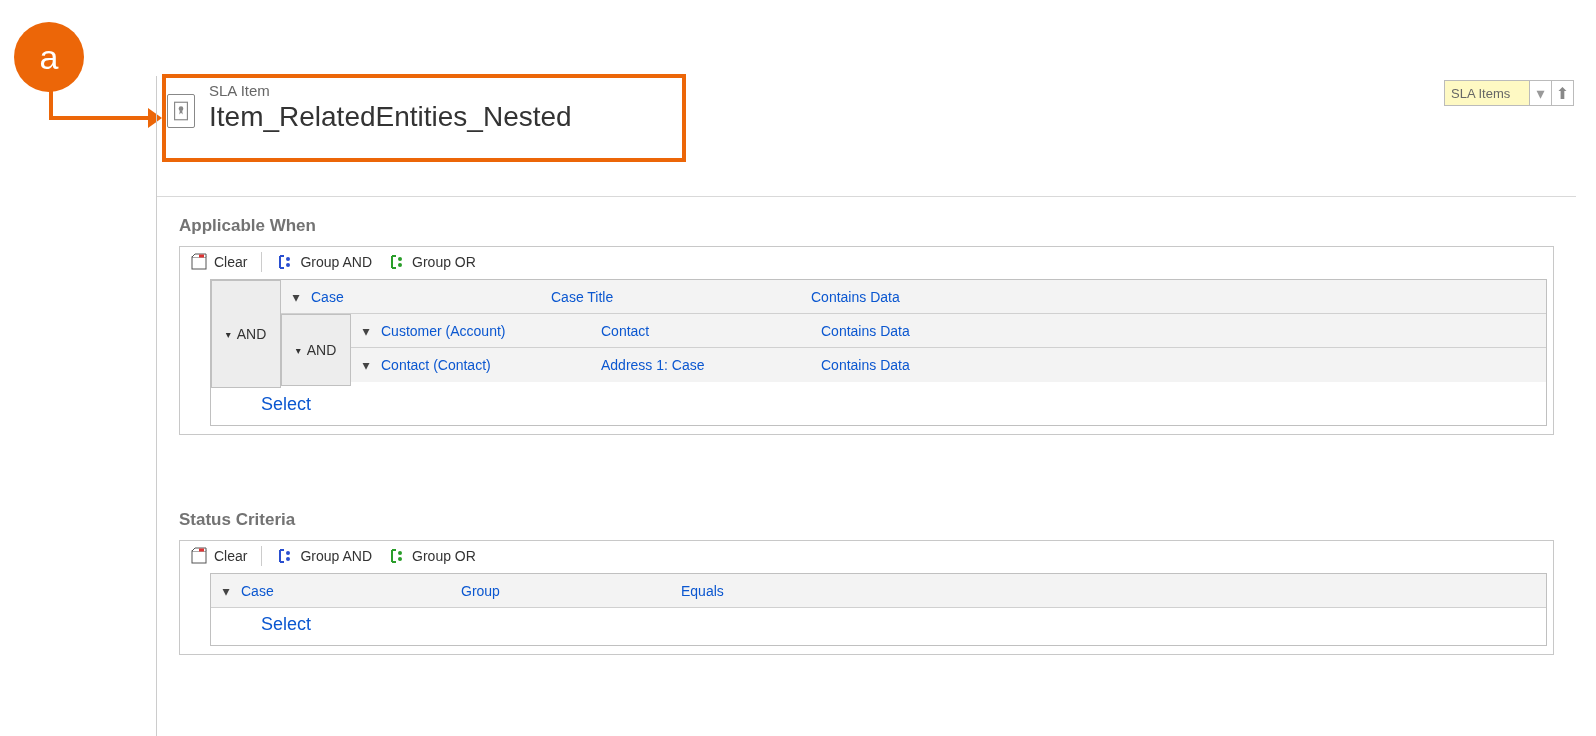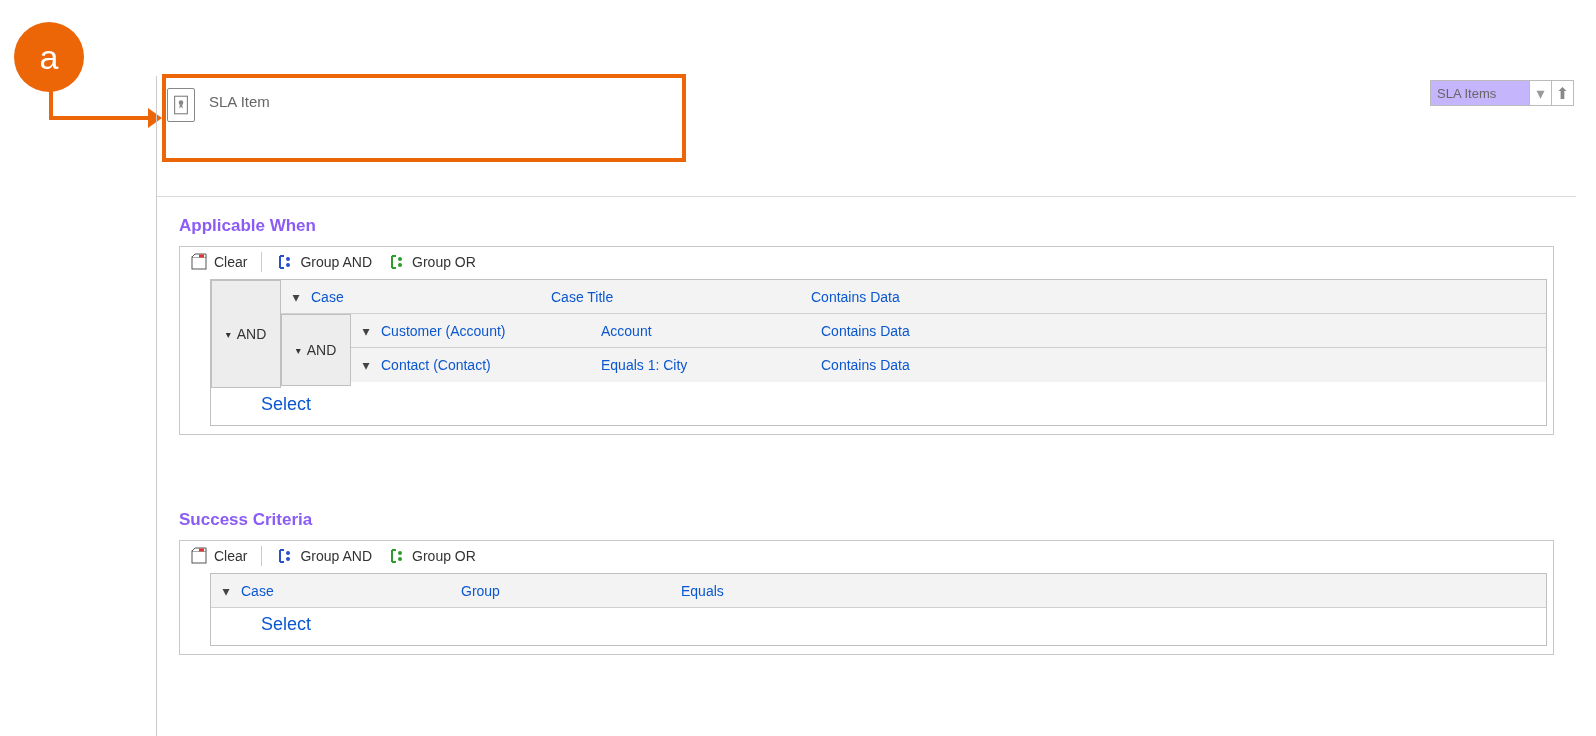--- a/index.html
+++ b/index.html
@@ -47,37 +47,37 @@
   .header-icon svg { width:14px; height:20px; }
   .header-text .entity-type { font-size:15px; color:#666; line-height:1.2; }
   .header-text .record-title { font-size:28px; font-weight:300; color:#333; line-height:1.2; }
 
   
   .top-right {
     position:absolute; right:2px; top:4px;
     display:flex; align-items:stretch; height:26px;
   }
   .related-select {
-    width:100px; border:1px solid #bbb; display:flex; align-items:center;
-    padding:0 6px; font-size:13px; color:#666; background:#c4b5fd;
+    width:86px; border:1px solid #bbb; display:flex; align-items:center;
+    padding:0 6px; font-size:13px; color:#666; background:#fef9c3;
   }
   .related-caret {
     width:22px; border:1px solid #bbb; border-left:none;
     display:flex; align-items:center; justify-content:center; color:#999;
   }
   .up-btn {
     width:22px; border:1px solid #bbb; border-left:none;
     display:flex; align-items:center; justify-content:center; color:#888;
   }
 
   .hr-top { position:absolute; left:0; right:0; top:120px; height:1px; background:#d9d9d9; }
 
   
   .section { position:absolute; left:22px; right:22px; }
-  .section h3 { font-size:17px; font-weight:600; color:#8b5cf6; margin:0 0 10px 0; }
+  .section h3 { font-size:17px; font-weight:600; color:#737373; margin:0 0 10px 0; }
   .section-applicable { top:140px; }
   .section-success { top:434px; }
 
   .panel { border:1px solid #c8c8c8; background:#fff; }
 
   
   .toolbar { display:flex; align-items:center; gap:8px; padding:4px 6px; }
   .tb-btn { display:inline-flex; align-items:center; gap:6px; font-size:14px; padding:2px 4px; border:none; background:transparent; cursor:pointer; color:#333;text-align:center; }
   .tb-sep { width:1px; height:20px; background:#ccc; margin:0 2px; }
   .icon-sq { width:18px; height:18px; display:inline-flex; align-items:center; justify-content:center; }
@@ -145,20 +145,21 @@
     <div class="header-row">
       <div class="header-icon">
         <svg viewBox="0 0 24 32">
           <rect x="1" y="1" width="22" height="30" fill="none" stroke="#888" stroke-width="2"></rect>
           <circle cx="12" cy="12" r="4" fill="#888"></circle>
           <path d="M10 15 L9 22 L12 19 L15 22 L14 15 Z" fill="#888"></path>
         </svg>
       </div>
       <div class="header-text">
         <div class="entity-type">SLA Item</div>
+        <div class="record-title">Item_RelatedEntities_Nested</div>
       </div>
     </div>
 
     <div class="hr-top"></div>
 
     <div class="section section-applicable">
       <h3>Applicable When</h3>
       <div class="panel">
         <div class="toolbar">
           <button class="tb-btn">
@@ -215,44 +216,44 @@
                   <div class="nest2-left">
                     <div class="and-pill">
                       <span class="caret-down">▾</span>
                       <span>AND</span>
                     </div>
                   </div>
                   <div class="nest2-right">
                     <div class="cond-row level1">
                       <span class="chev">▾</span>
                       <a>Customer (Account)</a>
-                      <a>Account</a>
+                      <a>Contact</a>
                       <a>Contains Data</a>
                     </div>
                     <div class="cond-row level1">
                       <span class="chev">▾</span>
                       <a>Contact (Contact)</a>
-                      <a>Equals 1: City</a>
+                      <a>Address 1: Case</a>
                       <a>Contains Data</a>
                     </div>
                   </div>
                 </div>
               </div>
             </div>
 
             <div class="footer-row">
               <a>Select</a>
             </div>
           </div>
         </div>
       </div>
     </div>
 
     <div class="section section-success">
-      <h3>Success Criteria</h3>
+      <h3>Status Criteria</h3>
       <div class="panel">
         <div class="toolbar">
           <button class="tb-btn">
             <span class="icon-sq">
               <svg width="18" height="18" viewBox="0 0 18 18">
                   <rect x="2" y="4" width="14" height="12" fill="#fff" stroke="#555"></rect>
                   <path d="M2 4 L5 1 L16 1 L16 4" fill="#fff" stroke="#555"></path>
                   <path d="M9 3 L14 3" stroke="#d33" stroke-width="3"></path>
                 </svg>
             </span>

